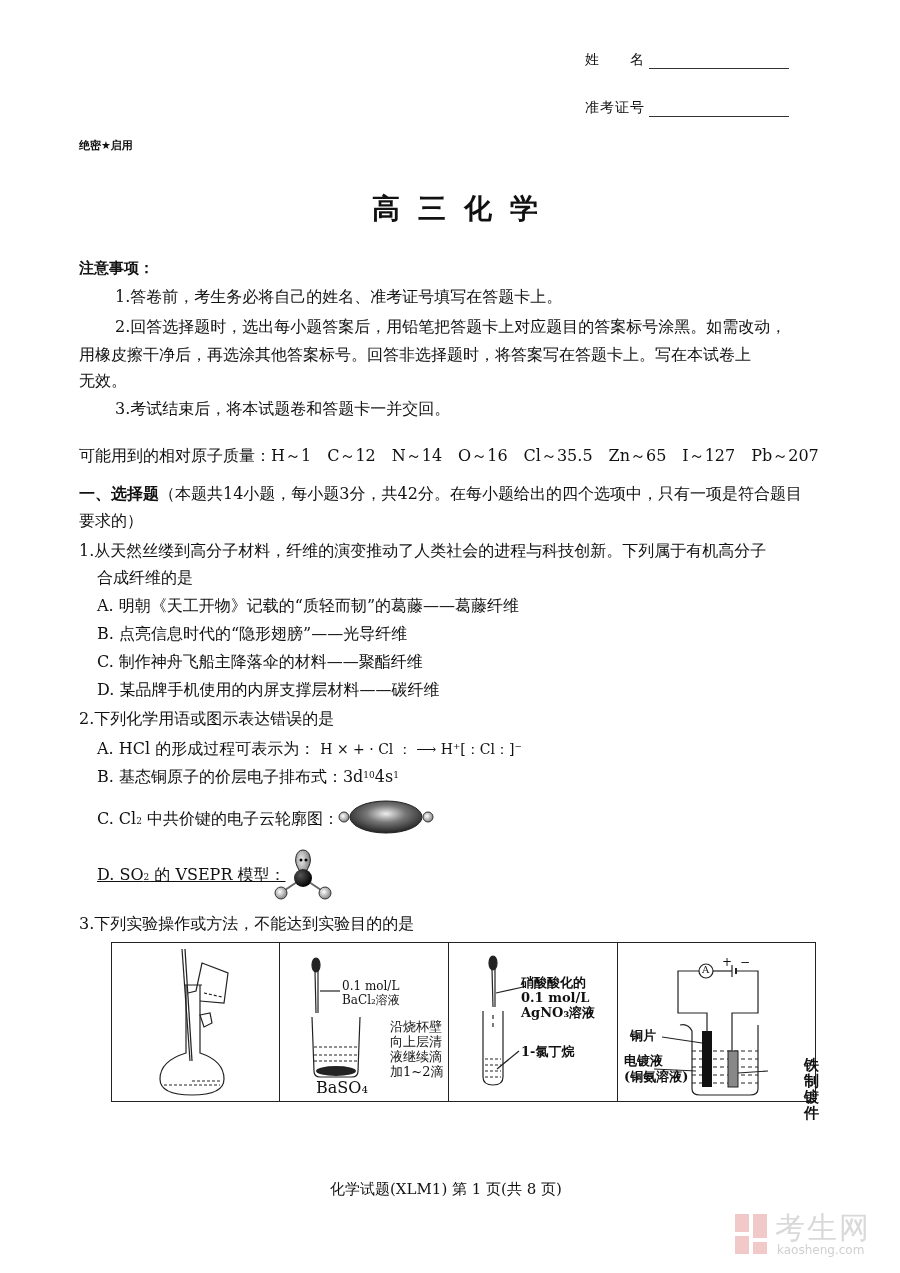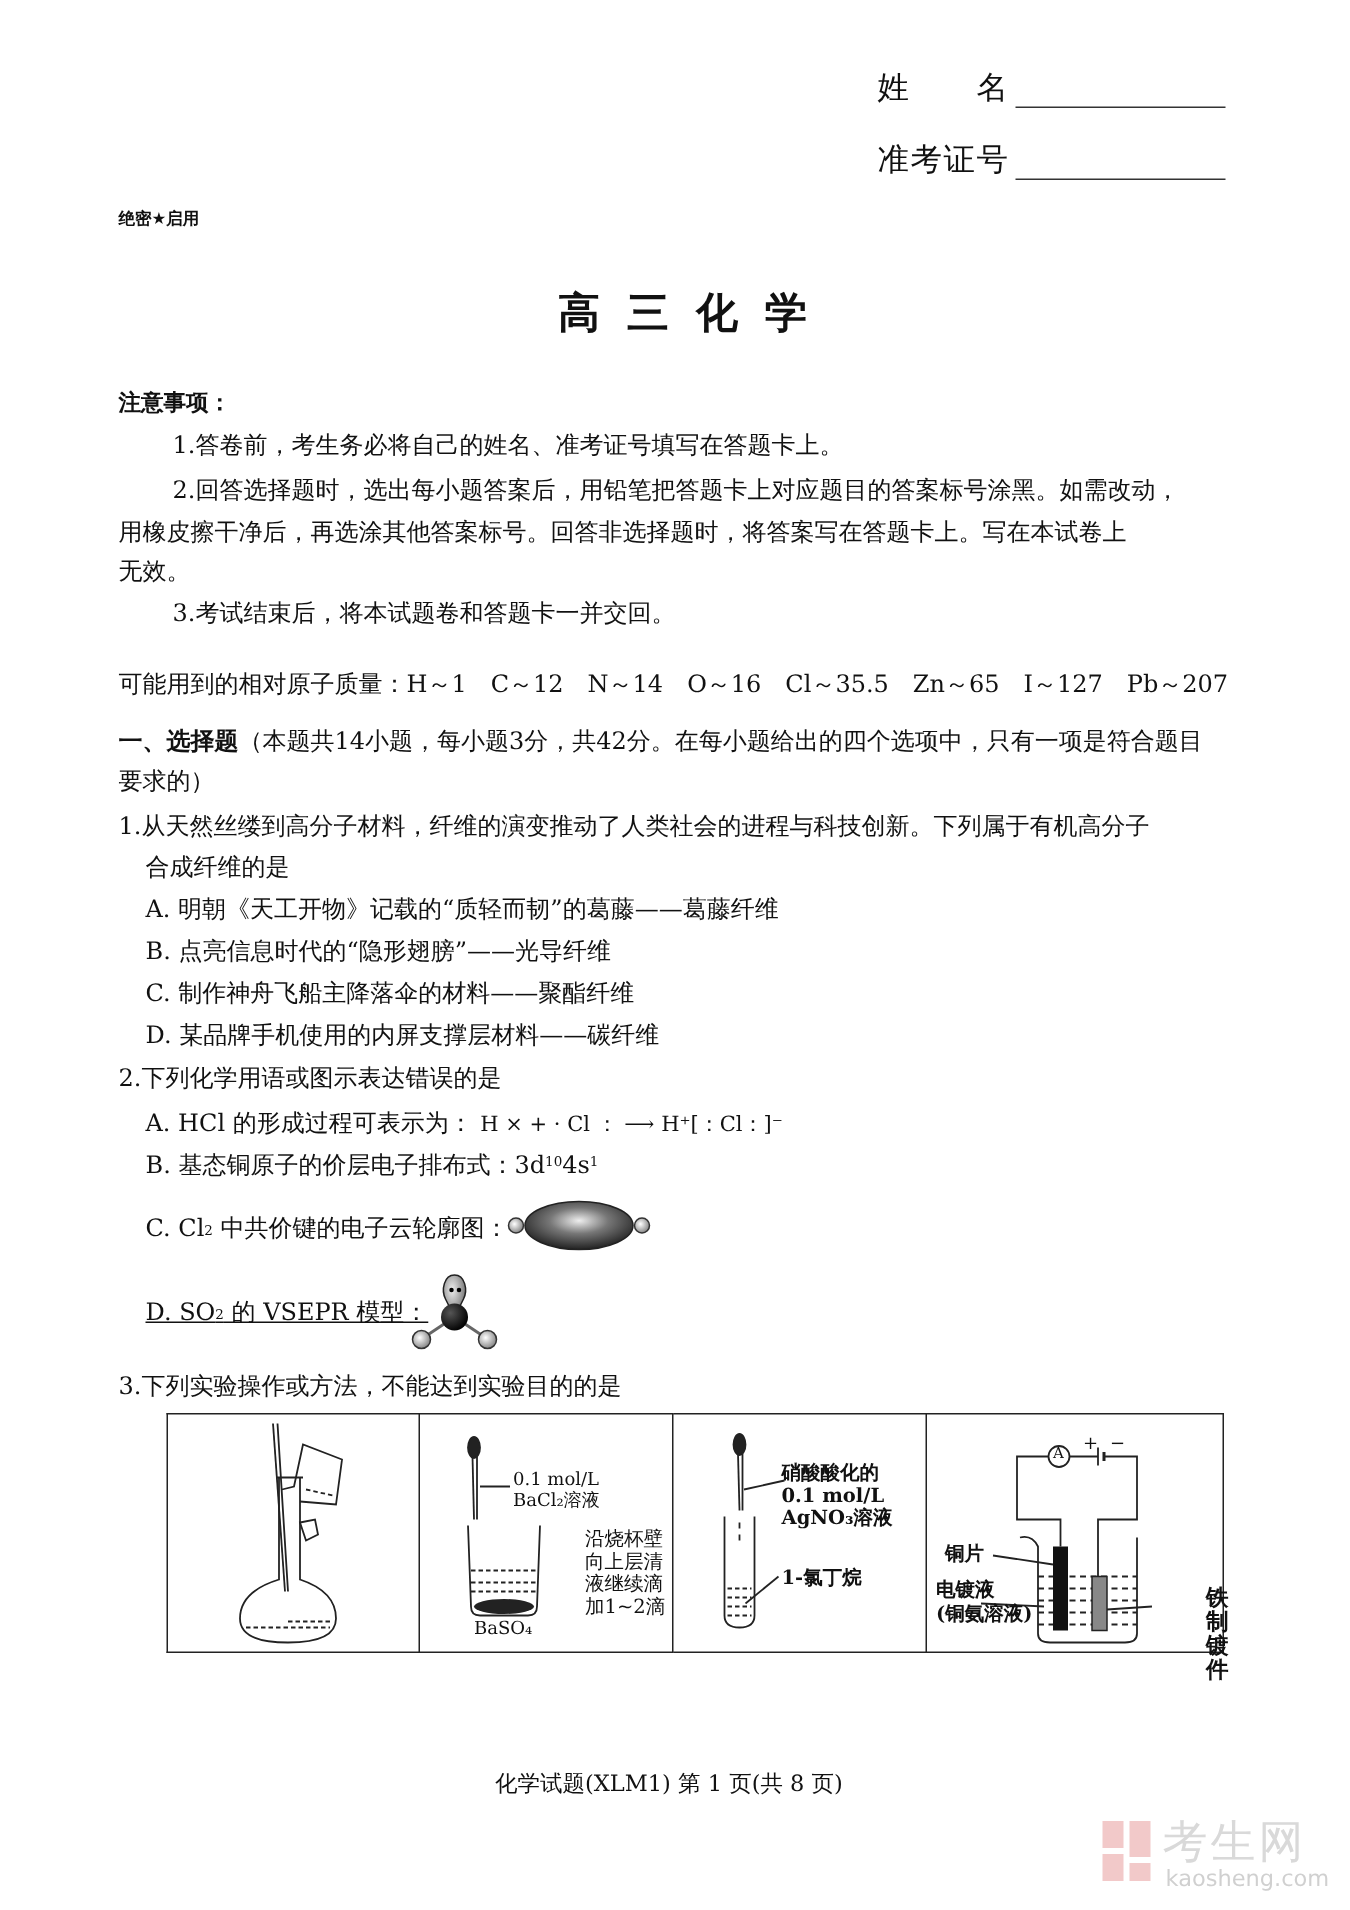--- a/index.html
+++ b/index.html
@@ -3,21 +3,21 @@
 <meta charset="utf-8">
 <style>
   html, body { margin:0; padding:0; background:#fff; }
   body { width:900px; height:1273px; position:relative; overflow:hidden; color:#111;
          font-family:"DejaVu Serif","Liberation Serif",serif; }
   .abs { position:absolute; }
   .t { font-size:16px; line-height:20px; white-space:nowrap; }
   .sans { font-family:"DejaVu Sans","Liberation Sans",sans-serif; }
   .bold { font-weight:bold; }
 
-  .field { font-size:21px; letter-spacing:1px; }
+  .field { font-size:14px; letter-spacing:1px; }
   .field-line { display:inline-block; border-bottom:1.5px solid #333; width:140px; height:24px; vertical-align:bottom; margin-left:4px;}
 
   .title { font-size:28px; font-weight:bold; letter-spacing:18px; font-family:"DejaVu Sans","Liberation Sans",sans-serif; }
 
   sup { font-size:9px; vertical-align:top; position:relative; top:-2px; }
   sub { font-size:9px; vertical-align:bottom; position:relative; top:2px; }
 
   table.exp { position:absolute; left:111px; top:942px; width:700px; border-collapse:collapse; }
   table.exp td { border:1.5px solid #222; vertical-align:top; padding:0; }
   table.exp tr.pic td { height:154px; }
@@ -155,21 +155,21 @@
         <div class="abs" style="left:62px;top:36px;font-size:12px;line-height:14px;">
           <div>0.1 mol/L</div>
           <div>BaCl₂溶液</div>
         </div>
         <div class="abs" style="left:86px;top:76px;font-size:13px;line-height:15px;margin-left:24px;">
           <div>沿烧杯壁</div>
           <div>向上层清</div>
           <div>液继续滴</div>
           <div>加1~2滴</div>
         </div>
-        <div class="abs" style="left:36px;top:135px;font-size:12px;">BaSO₄</div>
+        <div class="abs" style="left:36px;top:135px;font-size:16px;">BaSO₄</div>
       </div>
     </td>
     <td style="width:168px;">
       <div style="position:relative;width:168px;height:154px;">
         <svg class="abs" style="left:0;top:0;" width="168" height="154">
           <g fill="none" stroke="#222" stroke-width="1.2">
             <ellipse cx="44" cy="20" rx="4" ry="7" fill="#222"></ellipse>
             <line x1="43" y1="26" x2="44" y2="64"></line>
             <line x1="46" y1="26" x2="46" y2="64"></line>
             <line x1="47" y1="50" x2="74" y2="44"></line>
@@ -238,14 +238,14 @@
 <div class="abs t" style="left:330px;top:1179px;font-size:15px;">化学试题(XLM1) 第 1 页(共 8 页)</div>
 
 <div class="watermark">
   <svg class="abs" style="left:0;top:2px;" width="40" height="44">
     <rect x="2" y="2" width="14" height="18" fill="#f2c9c9"></rect>
     <rect x="2" y="24" width="14" height="18" fill="#f2c9c9"></rect>
     <rect x="20" y="2" width="14" height="24" fill="#f2c9c9"></rect>
     <rect x="20" y="30" width="14" height="12" fill="#f2c9c9"></rect>
   </svg>
   <div class="abs sans" style="left:42px;top:-2px;font-size:30px;color:#d9d9d9;letter-spacing:2px;">考生网</div>
-  <div class="abs sans" style="left:44px;top:33px;font-size:15px;color:#d0d0d0;">kaosheng.com</div>
+  <div class="abs sans" style="left:44px;top:33px;font-size:12px;color:#d0d0d0;">kaosheng.com</div>
 </div>
 
 </body></html>

